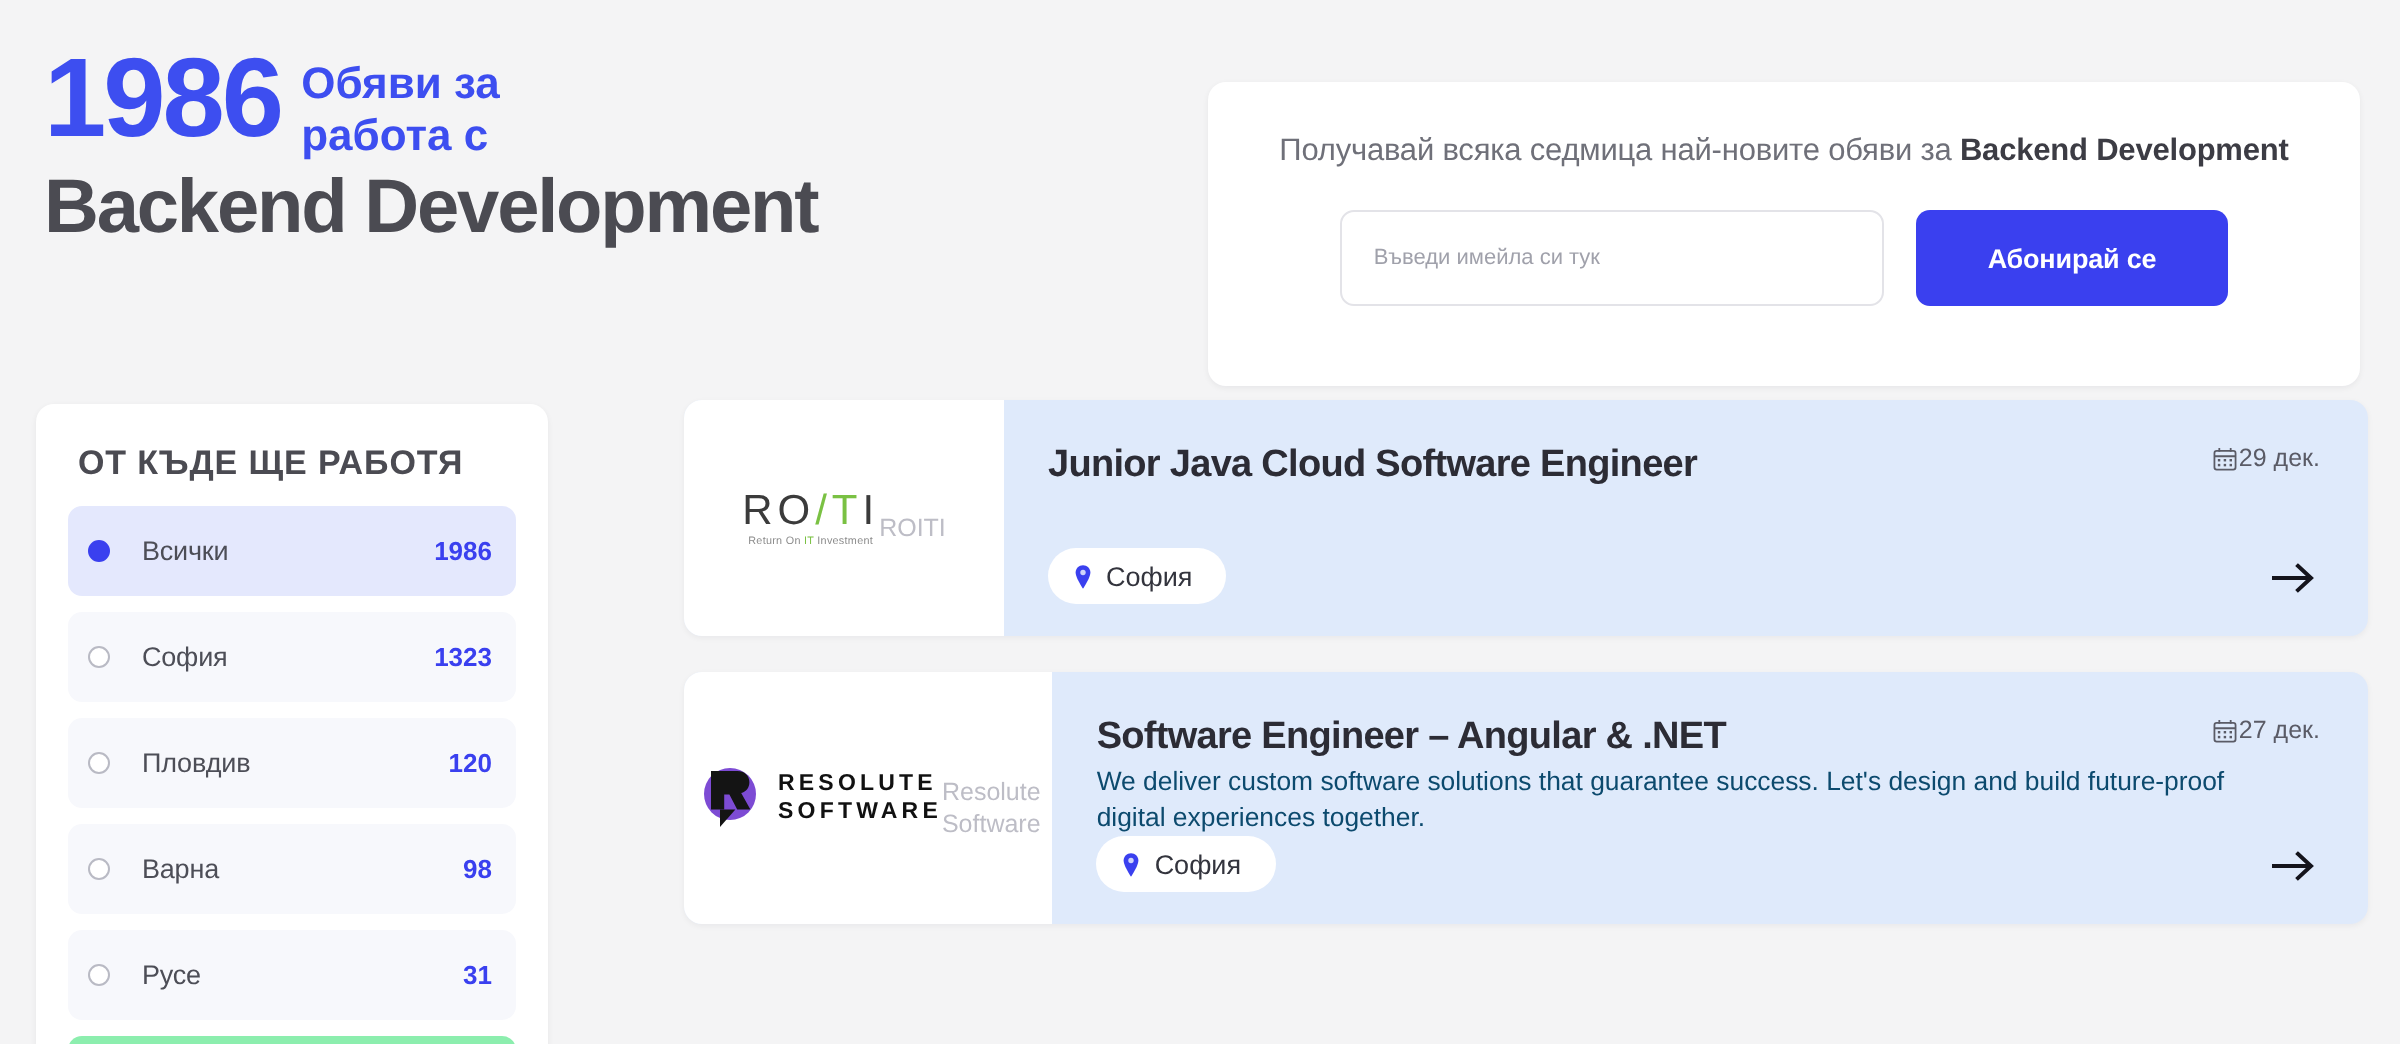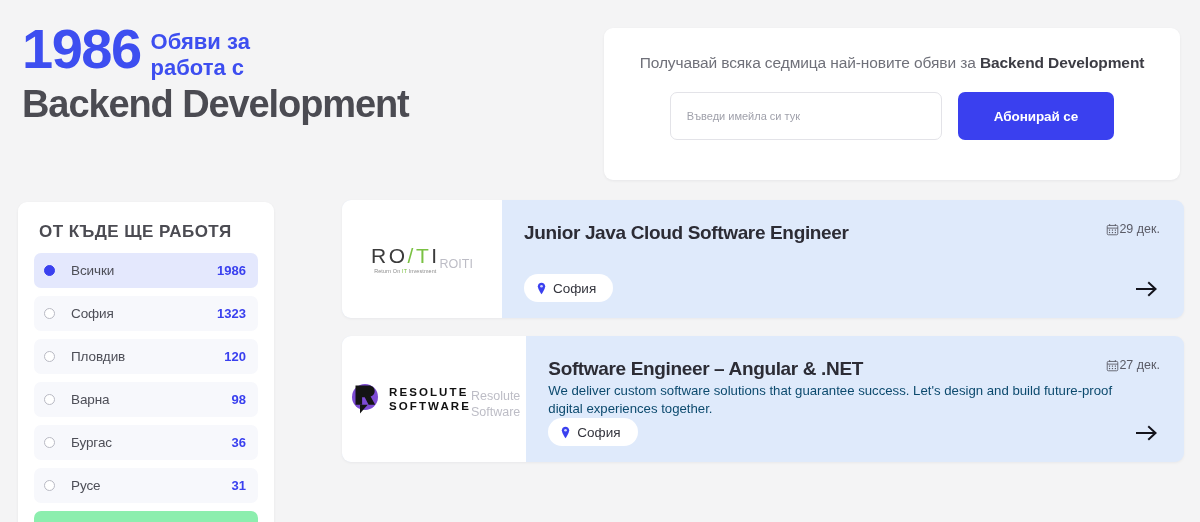--- a/index.html
+++ b/index.html
@@ -45,21 +45,21 @@
     font-weight: 800;
     color: #4b4b52;
     letter-spacing: -1.1px;
     line-height: 1.1;
     margin-top: 4px;
   }
 
   
   .subscribe {
     position: absolute;
-    left: 604px; top: 28px;
+    left: 604px; top: 41px;
     width: 576px; height: 152px;
     background: #ffffff;
     border-radius: 9px;
     box-shadow: 0 1px 3px rgba(20,20,40,0.06);
     display: flex;
     flex-direction: column;
     align-items: center;
     padding-top: 26px;
   }
   .subscribe-text {
@@ -115,21 +115,21 @@
     font-size: 17px;
     font-weight: 700;
     color: #4b4b52;
     letter-spacing: 0.45px;
     margin-bottom: 11px;
     padding-left: 5px;
   }
   .filter-row {
     display: flex;
     align-items: center;
-    height: 35px;
+    height: 45px;
     border-radius: 7px;
     padding: 0 12px 0 10px;
     margin-bottom: 8px;
     background: #f7f8fc;
     cursor: pointer;
   }
   .filter-row.selected { background: #e4e8fd; }
   .filter-row.remote { background: #8ceeae; }
   .radio {
     width: 11px; height: 11px;
@@ -327,27 +327,20 @@
             <span>Пловдив</span>
           </span>
           <span class="filter-count">120</span>
         </div>
         <div class="filter-row">
           <span class="radio"></span>
           <span class="filter-label">
             <span>Варна</span>
           </span>
           <span class="filter-count">98</span>
-        </div>
-        <div class="filter-row">
-          <span class="radio"></span>
-          <span class="filter-label">
-            <span>Бургас</span>
-          </span>
-          <span class="filter-count">36</span>
         </div>
         <div class="filter-row">
           <span class="radio"></span>
           <span class="filter-label">
             <span>Русе</span>
           </span>
           <span class="filter-count">31</span>
         </div>
         <div class="filter-row remote">
           <span class="radio"></span>

